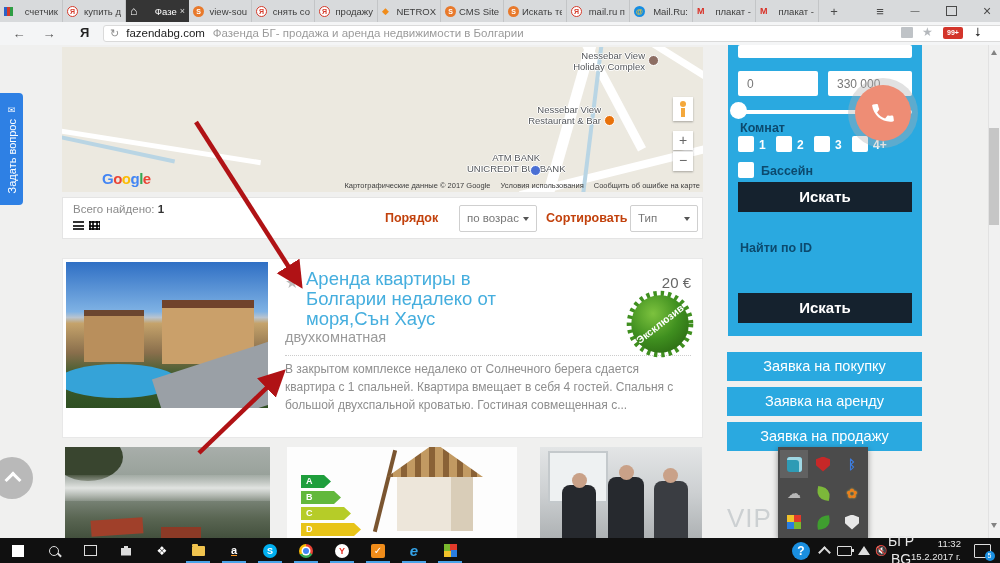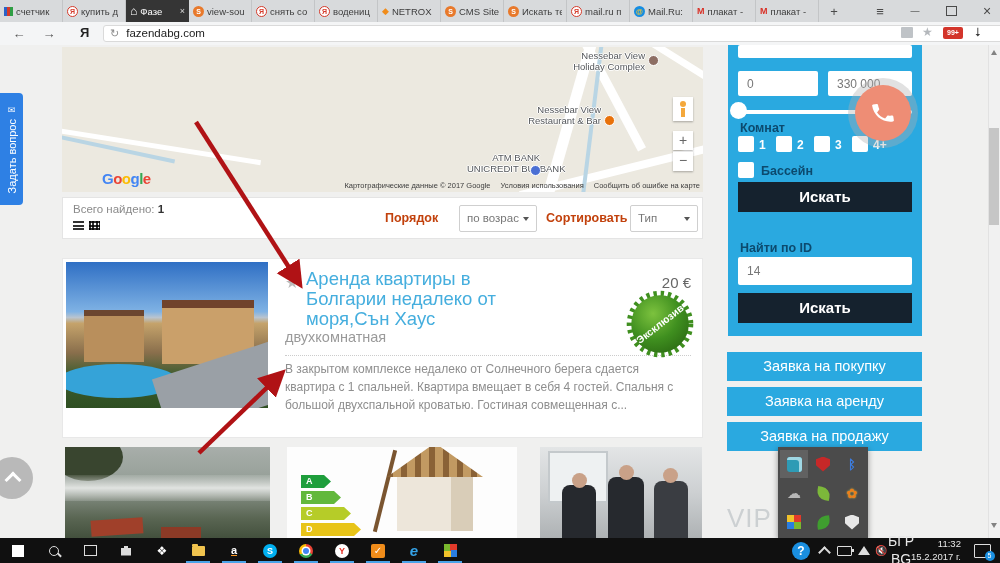--- a/index.html
+++ b/index.html
@@ -4,21 +4,21 @@
 <style>
   html,body{margin:0;padding:0;background:#888;}
   #screen{position:relative;width:1000px;height:563px;overflow:hidden;
     font-family:"Liberation Sans",sans-serif;background:#f0f0ef;}
   .ab{position:absolute;}
   
   #tabstrip{left:0;top:0;width:1000px;height:22px;background:#d8dadc;border-bottom:1px solid #c6c8ca;display:flex;}
   .tab{width:63px;height:22px;display:flex;align-items:center;gap:3px;padding:0 4px;box-sizing:border-box;
     border-right:1px solid #c3c5c7;font-size:9.5px;color:#3c3c3c;overflow:hidden;white-space:nowrap;}
   .tab.active{background:#353535;color:#fff;border-right:0;}
-  .tab .lbl{overflow:hidden;text-overflow:clip;flex:1;}
+  .tab .lbl{overflow:hidden;text-overflow:clip;flex:1;text-align:right;}
   .tclose{color:#ddd;font-size:9px;}
   .ticon{flex:0 0 auto;display:inline-flex;align-items:center;justify-content:center;}
   .ic-counter{width:9px;height:9px;background:linear-gradient(90deg,#2a62c8 33%,#d43a2a 33% 66%,#2f9e44 66%);}
   .ic-yandex{width:11px;height:11px;border-radius:50%;border:1px solid #d43a2a;color:#d43a2a;font-size:7px;font-weight:bold;display:inline-flex;align-items:center;justify-content:center;background:#fff;box-sizing:border-box;}
   .ic-yandex::before{content:"Я";}
   .ic-home{color:#fff;font-size:12px;}
   .ic-home::before{content:"⌂";}
   .ic-s{width:11px;height:11px;border-radius:50%;background:#e8792b;color:#fff;font-size:7px;font-weight:bold;display:inline-flex;align-items:center;justify-content:center;}
   .ic-s::before{content:"S";}
   .ic-diamond{color:#f08c1a;font-size:9px;}
@@ -232,21 +232,21 @@
     <div class="tab">
         <span class="ticon ic-s"></span>
         <span class="lbl">view-sou</span>
       </div>
     <div class="tab">
         <span class="ticon ic-yandex"></span>
         <span class="lbl">снять со</span>
       </div>
     <div class="tab">
         <span class="ticon ic-yandex"></span>
-        <span class="lbl">водениц</span>
+        <span class="lbl">продажу</span>
       </div>
     <div class="tab">
         <span class="ticon ic-diamond"></span>
         <span class="lbl">NETROX</span>
       </div>
     <div class="tab">
         <span class="ticon ic-s"></span>
         <span class="lbl">CMS Site</span>
       </div>
     <div class="tab">
@@ -276,20 +276,21 @@
   <div id="max-btn" class="ab winbtn"></div>
   <div id="close-btn" class="ab winbtn"></div>
 
   <div id="toolbar" class="ab"></div>
   <div id="back-btn" class="ab navbtn"></div>
   <div id="fwd-btn" class="ab navbtn"></div>
   <div id="ybtn" class="ab"></div>
   <div id="addrfield" class="ab">
     <span id="reload-ic"></span>
     <span id="url-host">fazendabg.com</span>
+    <span id="url-title">Фазенда БГ- продажа и аренда недвижимости в Болгарии</span>
   </div>
   <div id="pagemode-ic" class="ab"></div>
   <div id="star-ic" class="ab"></div>
   <div id="blk-badge" class="ab">99+</div>
   <div id="dl-ic" class="ab"></div>
 
   <div id="page" class="ab">
 
     <div id="askq" class="ab">
       <span class="env"></span>
@@ -402,21 +403,20 @@
       <div id="cb2" class="cb"></div>
         <div id="cbl2" class="cblbl">2</div>
       <div id="cb3" class="cb"></div>
         <div id="cbl3" class="cblbl">3</div>
       <div id="cb4" class="cb"></div>
         <div id="cbl4" class="cblbl">4+</div>
       <div id="cb-pool"></div>
       <div id="pool-lbl" class="sblbl">Бассейн</div>
       <div id="search1" class="darkbtn">Искать</div>
       <div id="findid-lbl" class="sblbl">Найти по ID</div>
-      <input id="id-input" class="sbinput" style="left: 10px; top: 212px; width: 174px; height: 28px;" value="14">
       <div id="search2" class="darkbtn">Искать</div>
     </div>
     <div id="req1" class="ab reqbtn">Заявка на покупку</div>
     <div id="req2" class="ab reqbtn">Заявка на аренду</div>
     <div id="req3" class="ab reqbtn">Заявка на продажу</div>
     <div id="vip" class="ab">VIP</div>
 
     <div id="phone-ring" class="ab"></div>
     <div id="phone-dot" class="ab"></div>
     <div id="phone-btn" class="ab">

